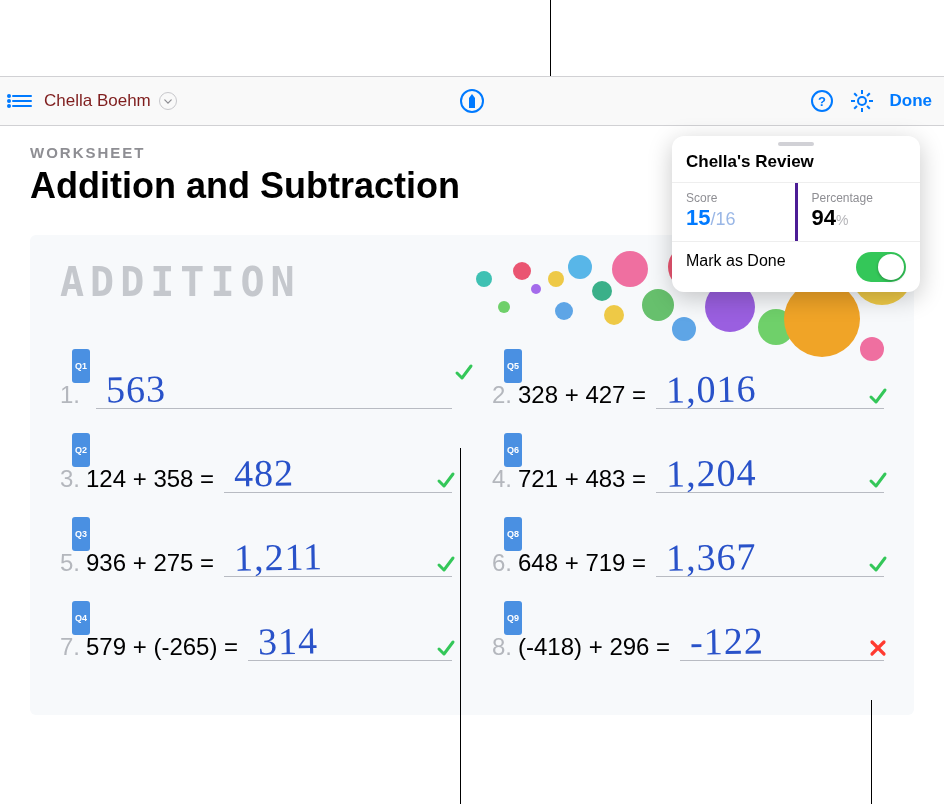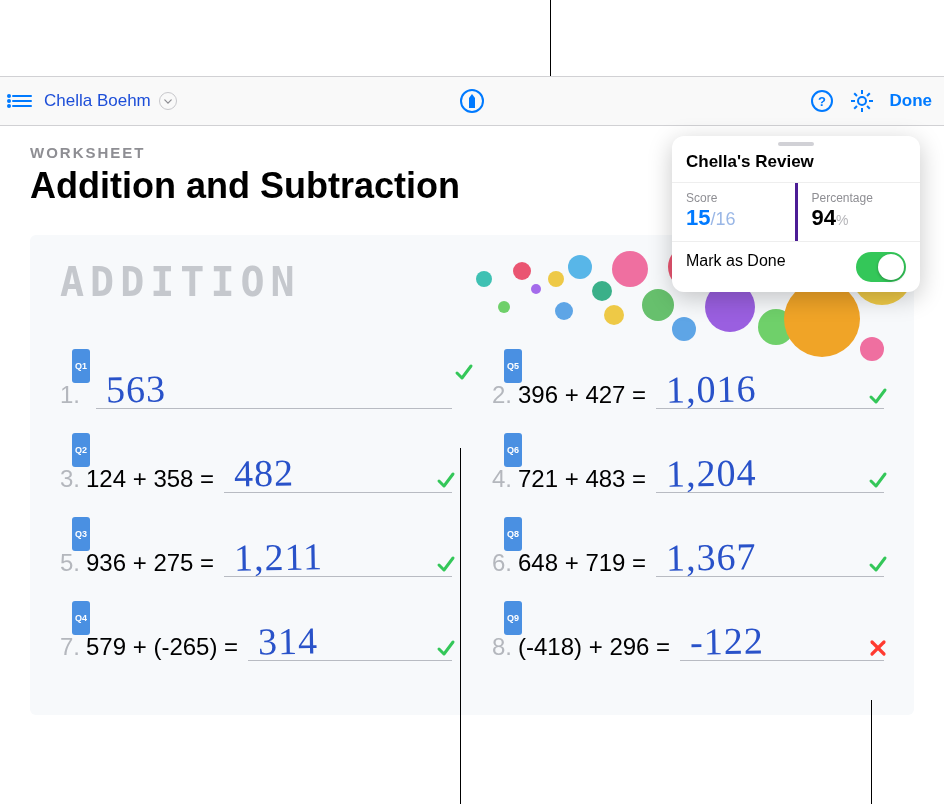--- a/index.html
+++ b/index.html
@@ -10,21 +10,21 @@
   .callout { position: absolute; background: #000; z-index: 1; }
 
   
   .toolbar { position: absolute; top: 76px; left: 0; right: 0; height: 50px; background: #f9f9f9; border-top: 1px solid #d1d1d4; border-bottom: 1px solid #d1d1d4; display: flex; align-items: center; padding: 0 12px; z-index: 5; }
   .tb-left { display: flex; align-items: center; gap: 8px; }
   .tb-center { position: absolute; left: 50%; transform: translateX(-50%); }
   .tb-right { margin-left: auto; display: flex; align-items: center; gap: 16px; }
   .list-icon { width: 24px; height: 18px; color: #007aff; }
   .list-icon span { display: block; width: 20px; height: 2px; background: currentColor; margin: 3px 0; border-radius: 1px; position: relative; }
   .list-icon span::before { content: ''; position: absolute; left: -5px; top: -1px; width: 4px; height: 4px; background: currentColor; border-radius: 50%; }
-  .student-name { font-size: 17px; color: #1d4ed8; }
+  .student-name { font-size: 17px; color: #7f1d1d; }
   .chev { width: 18px; height: 18px; border: 1px solid #c8c8cc; border-radius: 50%; display: flex; align-items: center; justify-content: center; }
   .chev svg { width: 8px; height: 5px; }
   .markup-ic { width: 24px; height: 24px; border: 2px solid #007aff; border-radius: 50%; display: flex; align-items: center; justify-content: center; }
   .markup-ic svg { width: 10px; height: 14px; fill: #007aff; }
   .help-ic, .gear-ic { width: 24px; height: 24px; color: #007aff; }
   .done { color: #007aff; font-size: 17px; font-weight: 600; }
 
   
   .doc { position: absolute; top: 126px; left: 0; right: 0; bottom: 0; background: #fff; padding: 18px 30px 0; }
   .ws-label { font-size: 15px; letter-spacing: 2px; color: #8e8e93; font-weight: 600; }
@@ -160,21 +160,21 @@
             <span class="ans-line">
               <span class="hand">563</span>
               <span class="mark outside"><svg class="check" viewBox="0 0 20 20">
                   <path d="M3 11 L8 16 L17 4"></path>
                 </svg></span>
             </span>
           </div>
           <div class="qrow">
             <span class="qbadge">Q5</span>
             <span class="qnum">2.</span>
-            <span class="expr">396 + 427 =</span>
+            <span class="expr">328 + 427 =</span>
             <span class="ans-line">
               <span class="hand">1,016</span>
               <span class="mark"><svg class="check" viewBox="0 0 20 20">
                   <path d="M3 11 L8 16 L17 4"></path>
                 </svg></span>
             </span>
           </div>
           <div class="qrow">
             <span class="qbadge">Q2</span>
             <span class="qnum">3.</span>

